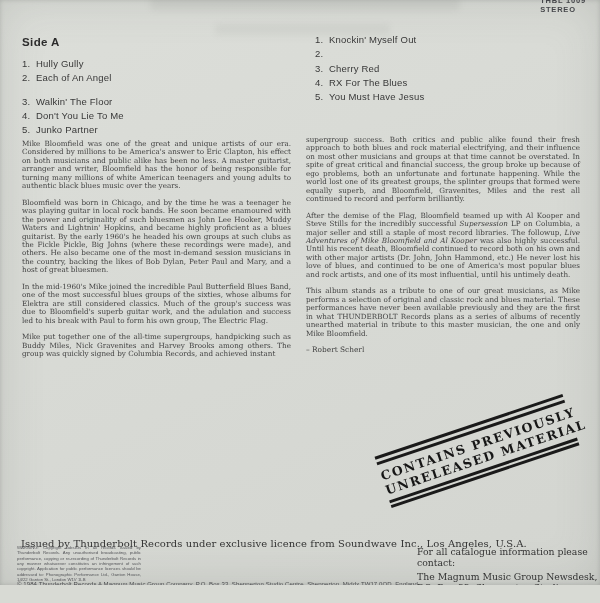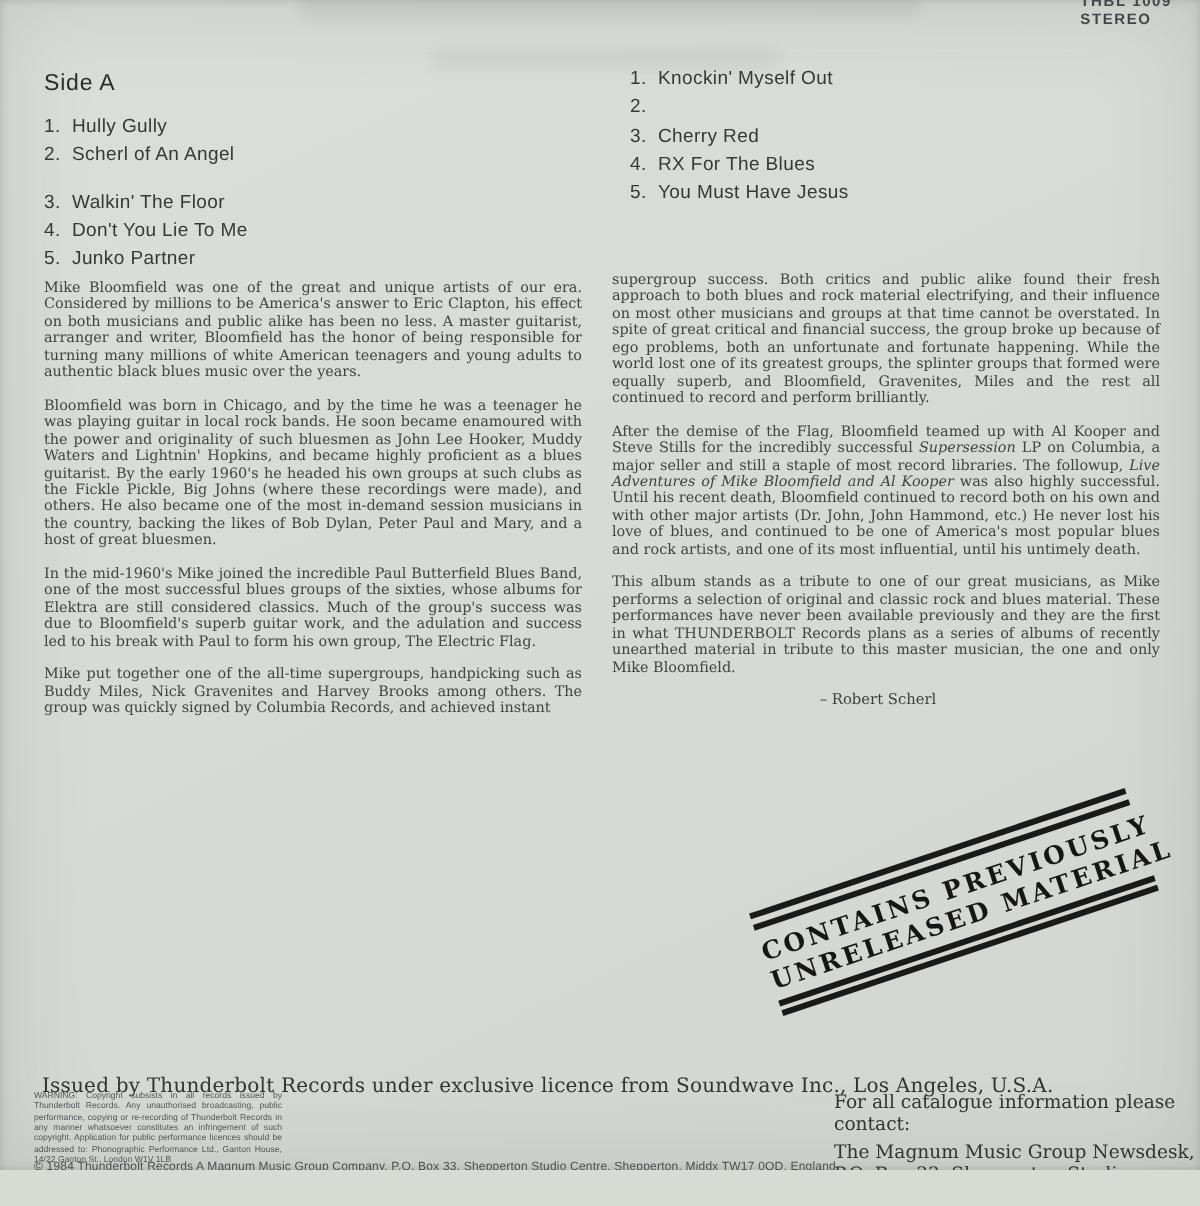--- a/index.html
+++ b/index.html
@@ -22,37 +22,37 @@
   
   .catalog{
     position:absolute;top:-4px;right:14px;text-align:left;
     font-weight:bold;font-size:7.5px;line-height:9px;letter-spacing:.8px;color:#45464a;
   }
 
   
   .side{position:absolute;}
   .side-a{left:22px;top:36px;}
   .side-b{left:315px;top:33px;}
-  .side-title{font-weight:normal;font-size:11.5px;letter-spacing:.4px;color:#2c2c2c;margin-bottom:9px;}
+  .side-title{font-weight:bold;font-size:11.5px;letter-spacing:.4px;color:#2c2c2c;margin-bottom:9px;}
   .track-row{display:flex;font-size:9.5px;line-height:14.3px;color:#383838;letter-spacing:.2px;}
   .tnum{width:14px;}
   .track-group + .track-group{margin-top:9px;}
 
   
   .col{
     position:absolute;text-align:justify;
     font-family:"DejaVu Serif","Liberation Serif",serif;
     font-size:7.2px;line-height:8.45px;color:#424242;
   }
   .col p{margin:0 0 8px 0;}
   .col em{font-style:italic;}
   .col-left{left:22px;top:140px;width:269px;}
   .col-right{left:306px;top:136px;width:274px;}
   .signature{
-    text-align:center;padding-right:8px;font-size:7.4px;margin-top:1px;
+    text-align:left;padding-right:8px;font-size:7.4px;margin-top:1px;
     font-family:"DejaVu Serif","Liberation Serif",serif;color:#3e3e3e;
   }
 
   
   .stamp{
     position:absolute;left:378px;top:424px;width:198px;
     transform:rotate(-18.5deg);transform-origin:center center;color:#161616;
   }
   .stamp .rule{height:3px;background:#1a1a1a;}
   .stamp .rule + .rule{margin-top:2.5px;}
@@ -99,21 +99,21 @@
   <div class="side side-a">
     <div class="side-title">Side A</div>
     <div>
         <div class="track-group">
           <div class="track-row">
             <span class="tnum">1.</span>
             <span>Hully Gully</span>
           </div>
           <div class="track-row">
             <span class="tnum">2.</span>
-            <span>Scherl of An Angel</span>
+            <span>Each of An Angel</span>
           </div>
         </div>
         <div class="track-group">
           <div class="track-row">
             <span class="tnum">3.</span>
             <span>Walkin' The Floor</span>
           </div>
           <div class="track-row">
             <span class="tnum">4.</span>
             <span>Don't You Lie To Me</span>

